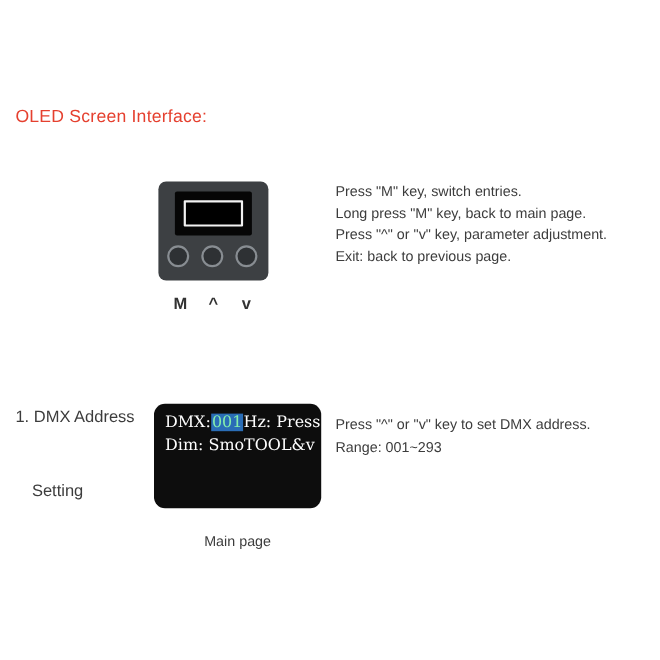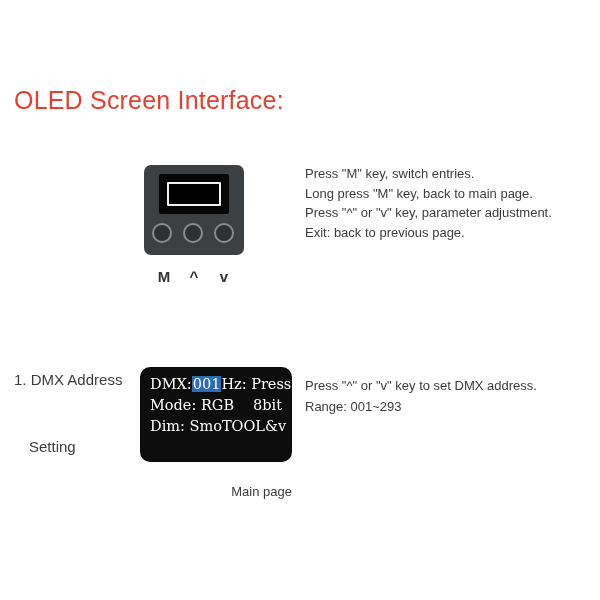--- a/index.html
+++ b/index.html
@@ -10,22 +10,22 @@
   html,body{margin:0;padding:0;}
   body{
     width:600px;height:600px;background:#ffffff;position:relative;
     font-family:"Liberation Sans",sans-serif;color:var(--text);
     overflow:hidden;
   }
   .abs{position:absolute;}
 
   
   #title{
-    left:14px;top:86px;
-    font-size:25px;color:var(--red);
+    left:14px;top:98px;
+    font-size:16px;color:var(--red);
     letter-spacing:0.2px;
   }
 
   
   #device{
     left:144px;top:165px;width:100px;height:90px;
     background:#3d4043;border-radius:7px;
   }
   #device-screen{
     position:absolute;left:15px;top:9px;width:70px;height:40px;
@@ -66,24 +66,24 @@
   
   #oled{
     left:140px;top:367px;width:152px;height:95px;
     background:#0d0d0d;border-radius:10px;
     box-sizing:border-box;padding:7px 10px 0 10px;
     color:#ffffff;
     font-family:"DejaVu Serif","Liberation Serif",serif;
     font-size:14.5px;line-height:21px;
   }
   .oled-row{display:flex;justify-content:space-between;white-space:nowrap;}
-  .hl{background:var(--hl);color:#ffffff;padding:0 1px;}
+  .hl{background:var(--hl);color:#86efac;padding:0 1px;}
 
   #oled-caption{
-    left:140px;top:484px;width:152px;text-align:right;
+    left:140px;top:484px;width:152px;text-align:center;
     font-size:13px;
   }
 
   
   #notes{
     left:305px;top:375px;width:290px;
     font-size:13px;line-height:21px;
   }
 </style>
 </head>
@@ -117,24 +117,20 @@
   <div>1. DMX Address</div>
   <div class="l2">Setting</div>
 </div>
 
 <div class="abs" id="oled">
   <div class="oled-row">
     <span><span>DMX:</span><span class="hl">001</span></span>
     <span>Hz: Press</span>
   </div>
   <div class="oled-row">
-    <span>Mode: RGB</span>
-    <span>8bit</span>
-  </div>
-  <div class="oled-row">
     <span>Dim: Smo</span>
     <span>TOOL&amp;v</span>
   </div>
 </div>
 <div class="abs" id="oled-caption">Main page</div>
 
 <div class="abs" id="notes">
   <div>Press "^" or "v" key to set DMX address.</div>
   <div>Range: 001~293</div>
 </div>

